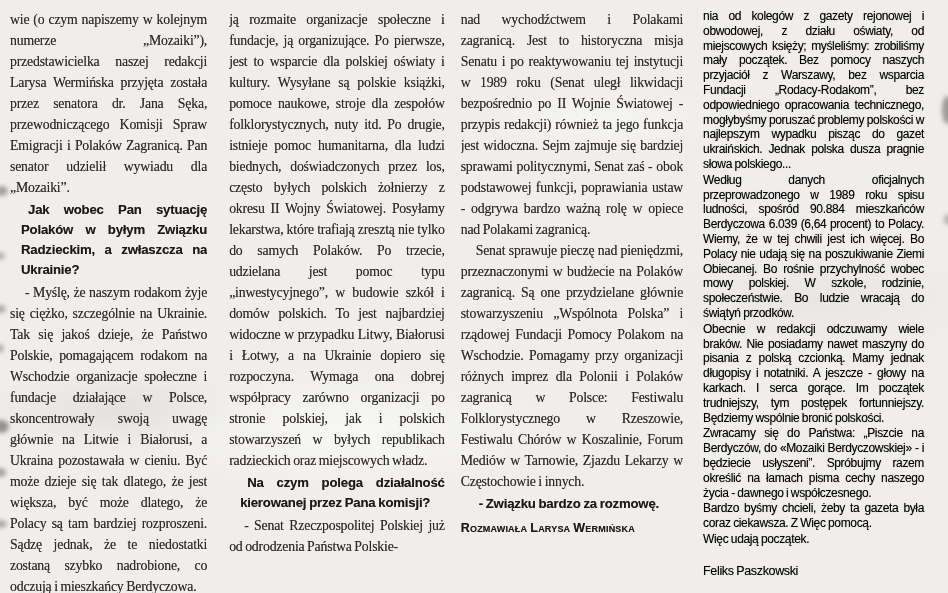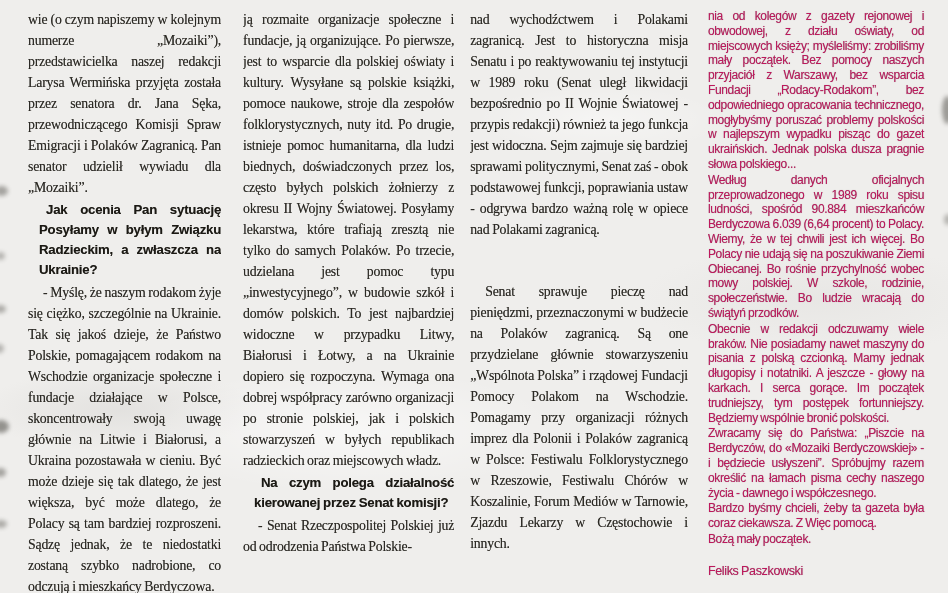--- a/index.html
+++ b/index.html
@@ -12,35 +12,35 @@
       radial-gradient(ellipse 200px 60px at 120px 410px, rgba(190,188,184,.25), rgba(190,188,184,0) 70%),
       radial-gradient(ellipse 260px 80px at 820px 300px, rgba(200,198,194,.18), rgba(200,198,194,0) 70%),
       radial-gradient(ellipse 180px 50px at 600px 120px, rgba(255,255,255,.4), rgba(255,255,255,0) 70%),
       #efeeec;
     font-family: "Liberation Serif", serif;
     color: #2b2924;
   }
   .page {
     position: absolute; inset: 0;
     display: flex;
-    padding: 9px 8px 0 28px;
+    padding: 9px 8px 0 10px;
     box-sizing: border-box;
     gap: 0;
     filter: blur(0.3px);
   }
   .col {
     display: flex;
     flex-direction: column;
     height: 584px;
     overflow: hidden;
     box-sizing: border-box;
   }
   .col-1 { width: 203px; margin-right: 22px; }
   .col-2 { width: 222px; margin-right: 16px; align-items: center; }
-  .col-3 { width: 229px; margin-right: 20px; gap: 41px; }
+  .col-3 { width: 229px; margin-right: 20px; }
   .col-4 { width: 244px; }
   .col-serif p {
     margin: 0;
     font: 13.8px/21px "Liberation Serif", serif;
     letter-spacing: -0.2px;
     word-spacing: -0.6px;
     text-align: justify;
     text-shadow: 0 0 0.6px rgba(43,41,36,0.55);
   }
   .col-serif p.body { text-indent: 15px; }
@@ -66,59 +66,59 @@
     letter-spacing: 0.2px;
   }
   p.sig-center { text-align: left; text-indent: 0 !important; margin-top: 2px !important; }
   p.sig-right  { text-align: left;  text-indent: 0 !important; padding-right: 14px; margin-bottom: 14px !important; }
   .col-small p {
     margin: 0 16px 1px 0;
     font: 12px/14.8px "Liberation Sans", sans-serif;
     letter-spacing: -0.35px;
     word-spacing: -0.5px;
     text-align: justify;
-    color: #be185d;
+    color: #000000;
     text-shadow: 0 0 0.7px rgba(51,49,44,0.5);
   }
   
   .smudge {
     position: absolute;
     background: #4a4842;
     border-radius: 50%;
     filter: blur(2px);
     pointer-events: none;
   }
 </style>
 </head>
 <body>
 
 <div class="page">
     <div class="col col-serif col-1">
       <p class="continuation">wie (o czym napiszemy w kolejnym numerze „Mozaiki”), przedstawicielka naszej redakcji Larysa Wermińska przyjęta została przez senatora dr. Jana Sęka, przewodniczącego Komisji Spraw Emigracji i Polaków Zagranicą. Pan senator udzielił wywiadu dla „Mozaiki”.</p>
-      <p class="question">Jak ocenia Pan sytuację Posyłamy w byłym Związku Radzieckim, a zwłaszcza na Ukrainie?</p>
+      <p class="question">Jak wobec Pan sytuację Polaków w byłym Związku Radzieckim, a zwłaszcza na Ukrainie?</p>
       <p class="body">- Myślę, że naszym rodakom żyje się ciężko, szczególnie na Ukrainie. Tak się jakoś dzieje, że Państwo Polskie, pomagającem rodakom na Wschodzie organizacje społeczne i fundacje działające w Polsce, skoncentrowały swoją uwagę głównie na Litwie i Białorusi, a Ukraina pozostawała w cieniu. Być może dzieje się tak dlatego, że jest większa, być może dlatego, że Polacy są tam bardziej rozproszeni. Sądzę jednak, że te niedostatki zostaną szybko nadrobione, co odczują i mieszkańcy Berdyczowa.</p>
     </div>
     <div class="col col-serif col-2">
       <p class="continuation">ją rozmaite organizacje społeczne i fundacje, ją organizujące. Po pierwsze, jest to wsparcie dla polskiej oświaty i kultury. Wysyłane są polskie książki, pomoce naukowe, stroje dla zespołów folklorystycznych, nuty itd. Po drugie, istnieje pomoc humanitarna, dla ludzi biednych, doświadczonych przez los, często byłych polskich żołnierzy z okresu II Wojny Światowej. Posyłamy lekarstwa, które trafiają zresztą nie tylko do samych Polaków. Po trzecie, udzielana jest pomoc typu „inwestycyjnego”, w budowie szkół i domów polskich. To jest najbardziej widoczne w przypadku Litwy, Białorusi i Łotwy, a na Ukrainie dopiero się rozpoczyna. Wymaga ona dobrej współpracy zarówno organizacji po stronie polskiej, jak i polskich stowarzyszeń w byłych republikach radzieckich oraz miejscowych władz.</p>
-      <p class="question push">Na czym polega działalność kierowanej przez Senat komisji?</p>
+      <p class="question push">Na czym polega działalność kierowanej przez Pana komisji?</p>
       <p class="body">- Senat Rzeczpospolitej Polskiej już od odrodzenia Państwa Polskie-</p>
     </div>
     <div class="col col-serif col-3">
       <p class="continuation">nad wychodźctwem i Polakami zagranicą. Jest to historyczna misja Senatu i po reaktywowaniu tej instytucji w 1989 roku (Senat uległ likwidacji bezpośrednio po II Wojnie Światowej - przypis redakcji) również ta jego funkcja jest widoczna. Sejm zajmuje się bardziej sprawami politycznymi, Senat zaś - obok podstawowej funkcji, poprawiania ustaw - odgrywa bardzo ważną rolę w opiece nad Polakami zagranicą.</p>
       <p class="body">Senat sprawuje pieczę nad pieniędzmi, przeznaczonymi w budżecie na Polaków zagranicą. Są one przydzielane głównie stowarzyszeniu „Wspólnota Polska” i rządowej Fundacji Pomocy Polakom na Wschodzie. Pomagamy przy organizacji różnych imprez dla Polonii i Polaków zagranicą w Polsce: Festiwalu Folklorystycznego w Rzeszowie, Festiwalu Chórów w Koszalinie, Forum Mediów w Tarnowie, Zjazdu Lekarzy w Częstochowie i innych.</p>
       <p class="question push">- Związku bardzo za rozmowę.</p>
       <p class="sig-center">Rozmawiała Larysa Wermińska</p>
     </div>
     <div class="col col-small col-4">
       <p class="plain">nia od kolegów z gazety rejonowej i obwodowej, z działu oświaty, od miejscowych księży; myśleliśmy: zrobiliśmy mały początek. Bez pomocy naszych przyjaciół z Warszawy, bez wsparcia Fundacji „Rodacy-Rodakom”, bez odpowiedniego opracowania technicznego, mogłybyśmy poruszać problemy polskości w najlepszym wypadku pisząc do gazet ukraińskich. Jednak polska dusza pragnie słowa polskiego...</p>
       <p class="plain">Według danych oficjalnych przeprowadzonego w 1989 roku spisu ludności, spośród 90.884 mieszkańców Berdyczowa 6.039 (6,64 procent) to Polacy. Wiemy, że w tej chwili jest ich więcej. Bo Polacy nie udają się na poszukiwanie Ziemi Obiecanej. Bo rośnie przychylność wobec mowy polskiej. W szkole, rodzinie, społeczeństwie. Bo ludzie wracają do świątyń przodków.</p>
       <p class="plain">Obecnie w redakcji odczuwamy wiele braków. Nie posiadamy nawet maszyny do pisania z polską czcionką. Mamy jednak długopisy i notatniki. A jeszcze - głowy na karkach. I serca gorące. Im początek trudniejszy, tym postępek fortunniejszy. Będziemy wspólnie bronić polskości.</p>
       <p class="plain">Zwracamy się do Państwa: „Piszcie na Berdyczów, do «Mozaiki Berdyczowskiej» - i będziecie usłyszeni”. Spróbujmy razem określić na łamach pisma cechy naszego życia - dawnego i współczesnego.</p>
       <p class="plain">Bardzo byśmy chcieli, żeby ta gazeta była coraz ciekawsza. Z Więc pomocą.</p>
-      <p class="plain">Bożą mały początek.</p>
+      <p class="plain">Więc udają początek.</p>
       <p class="sig-right push">Feliks Paszkowski</p>
     </div>
   </div>
 
 <div class="smudge" style="left:-5px; top:186px; width:13px; height:10px; opacity:.45;"></div>
 <div class="smudge" style="left:-4px; top:252px; width:9px; height:8px; opacity:.35;"></div>
 <div class="smudge" style="left:-5px; top:305px; width:11px; height:8px; opacity:.4;"></div>
 <div class="smudge" style="left:-6px; top:344px; width:10px; height:9px; opacity:.35;"></div>
 <div class="smudge" style="left:-7px; top:420px; width:16px; height:13px; opacity:.55;"></div>
 <div class="smudge" style="left:-5px; top:468px; width:11px; height:9px; opacity:.45;"></div>

